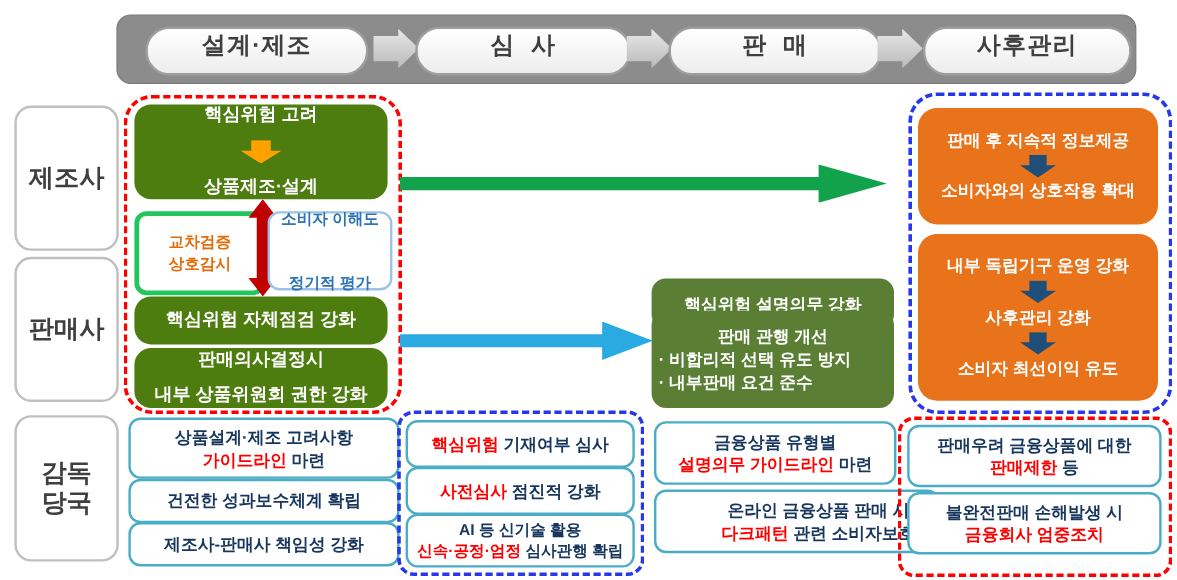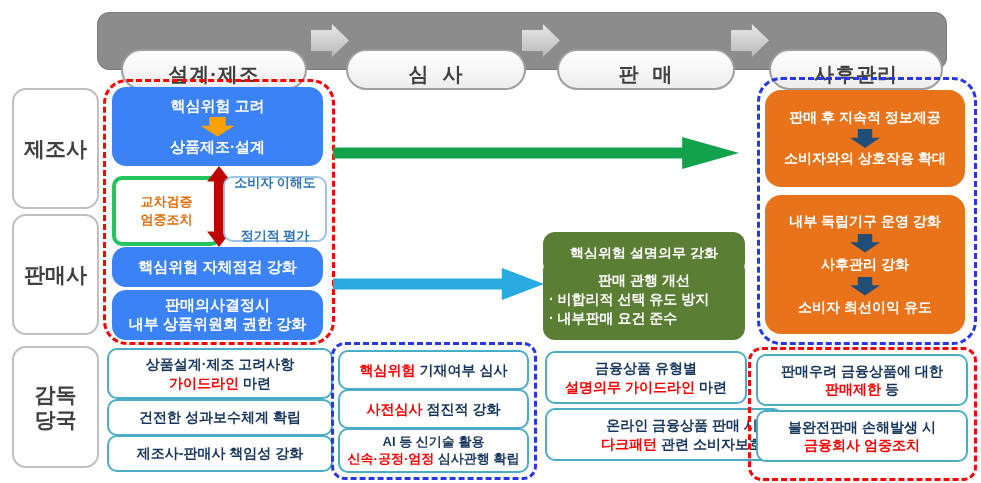--- a/index.html
+++ b/index.html
@@ -3,38 +3,38 @@
 <meta charset="utf-8">
 <style>
   html,body{margin:0;padding:0;background:#fff;}
   .canvas{position:relative;width:981px;height:483px;background:#fff;
           font-family:"Liberation Sans","DejaVu Sans",sans-serif;overflow:hidden;}
   .abs{position:absolute;}
 
   
   .header-bar{background:#8C8C8C;border:1px solid #7a7a7a;border-radius:12px;}
   .pill{background:linear-gradient(#ffffff,#ededed);border:2px solid #9e9e9e;border-radius:22px;
-        display:flex;align-items:flex-end;justify-content:center;margin-top:27px;}
+        display:flex;align-items:flex-start;justify-content:center;}
   .pill span{font-weight:bold;font-size:20px;color:#3f3f3f;white-space:pre;letter-spacing:1px;}
   .chev{clip-path:polygon(0 18%,55% 18%,55% 0,100% 50%,55% 100%,55% 82%,0 82%);
         background:linear-gradient(#e8e8e8,#b9b9b9);}
 
   
   .row-label{background:#fff;border:2px solid #BFBFBF;border-radius:14px;display:flex;flex-direction:column;
              align-items:center;justify-content:center;font-weight:bold;font-size:21px;color:#3f3f3f;line-height:1.2;}
 
   
   .dash-red{border:3px dashed #FF0000;border-radius:24px;}
   .dash-blue{border:3px dashed #2638E8;border-radius:24px;}
   .dash-red-sm{border:3px dashed #FF0000;border-radius:14px;}
   .dash-blue-sm{border:3px dashed #2638E8;border-radius:14px;}
 
   
-  .navy-box{background:#3b82f6;color:#fff;border-radius:14px;display:flex;flex-direction:column;
-            align-items:center;justify-content:center;font-weight:bold;font-size:15px;text-align:center;line-height:1.25;}
+  .navy-box{background:#4d7c0f;color:#fff;border-radius:14px;display:flex;flex-direction:column;
+            align-items:center;justify-content:center;font-weight:bold;font-size:15px;text-align:center;line-height:1.25;gap:10px;}
   .mini-box{background:#fff;border-radius:10px;display:flex;flex-direction:column;align-items:center;
             justify-content:center;font-weight:bold;font-size:13px;text-align:center;line-height:1.35;}
   .mini-orange{border:4px solid #22c55e;color:#E36C0A;}
   .mini-blue{border:2px solid #9DC3E6;color:#2E74B5;gap:35px;}
   .green-box{background:#5A7E33;color:#fff;border-radius:12px;font-weight:bold;font-size:14px;
              display:flex;flex-direction:column;justify-content:center;line-height:1.35;}
   .orange-box{background:#E8731A;color:#fff;border-radius:16px;display:flex;flex-direction:column;
               align-items:center;justify-content:center;font-weight:bold;font-size:14px;text-align:center;}
   .reg-box{background:#fff;border:2px solid #4BACC6;border-radius:10px;display:flex;flex-direction:column;
            align-items:center;justify-content:center;color:#17365D;font-weight:bold;font-size:14px;
@@ -84,21 +84,21 @@
   <div class="abs dash-red" style="left:103px;top:79px;width:226px;height:260px;"></div>
 
   <div class="abs navy-box" style="left:112px;top:87px;width:211px;height:79px;">
     <span>핵심위험 고려</span>
     <span class="arrow-down" style="width:34px;height:20px;background:#FFA200;margin:1px 0;"></span>
     <span>상품제조·설계</span>
   </div>
 
   <div class="abs mini-box mini-orange" style="left:112px;top:176px;width:101px;height:62px;">
     <span>교차검증</span>
-    <span>엄중조치</span>
+    <span>상호감시</span>
   </div>
 
   <div class="abs v-double-arrow" style="left:207px;top:166px;width:24px;height:81px;background:#C00000;"></div>
 
   <div class="abs mini-box mini-blue" style="left:223px;top:176px;width:100px;height:62px;">
     <span>소비자 이해도</span>
     <span>정기적 평가</span>
   </div>
 
   <div class="abs navy-box" style="left:112px;top:247px;width:211px;height:40px;">

